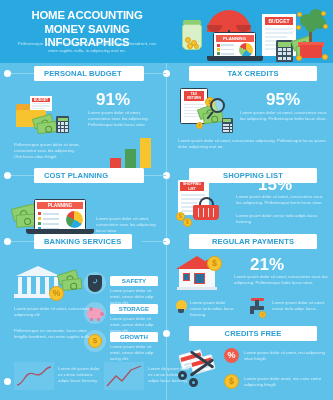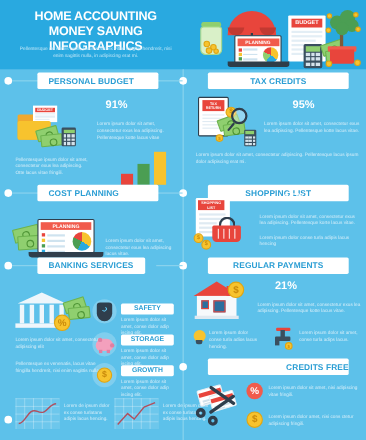--- a/index.html
+++ b/index.html
@@ -150,21 +150,21 @@
     display: flex; align-items: center;
     padding-left: 10px;
     color: #2b9ed4;
     font-size: 7.6px; font-weight: bold;
     letter-spacing: 0.1px;
   }
   .pill.right { padding-left: 0; justify-content: center; }
   
   .pct {
     position: absolute;
-    color: #ffffff; font-size: 10px; font-weight: bold;
+    color: #ffffff; font-size: 17px; font-weight: bold;
   }
   .body-text {
     position: absolute;
     color: #d6eef9; font-size: 4.3px; line-height: 6.2px;
   }
   
   .mini-pill {
     position: absolute; width: 48px; height: 10px;
     background: #ffffff; border-radius: 1.5px;
     color: #2b9ed4; font-size: 6.2px; font-weight: bold;
@@ -579,21 +579,21 @@
   <div class="bulb-base" style="left:178px;top:309px;"></div>
   <div class="body-text" style="left:190px;top:300px;width:48px;">Lorem ipsum dolor conse turla  adios lacus hencing.</div>
 
   <div class="fauc-handle" style="left:251px;top:298px;width:13px;height:2.6px;border-radius:1px;"></div>
   <div class="fauc-body" style="left:255px;top:300px;width:4px;height:7px;"></div>
   <div class="fauc-body" style="left:250px;top:306px;width:14px;height:4px;border-radius:1px;"></div>
   <div class="fauc-body" style="left:250px;top:309px;width:4px;height:5px;"></div>
   <div class="coin" style="position:absolute;left:259px;top:311px;width:7px;height:7px;font-size:4px;line-height:5px;">$</div>
   <div class="body-text" style="left:272px;top:300px;width:56px;">Lorem ipsum dolor sit  amet,  conse turla  adips lacus.</div>
 
-  <div class="pill right" style="left:189px;top:326px;width:128px;justify-content:flex-end;">
+  <div class="pill right" style="left:189px;top:326px;width:128px;">
     <span>CREDITS FREE</span>
   </div>
 
   <div class="card" style="left:180px;top:352px;transform:rotate(-16deg);">
     <div class="card-stripe" style="top:2px;"></div>
     <div class="card-num" style="top:9px;width:14px;"></div>
     <div class="card-num" style="top:12px;width:9px;"></div>
   </div>
   <div class="card" style="left:191px;top:357px;transform:rotate(-16deg);">
     <div class="card-stripe" style="top:2px;"></div>

